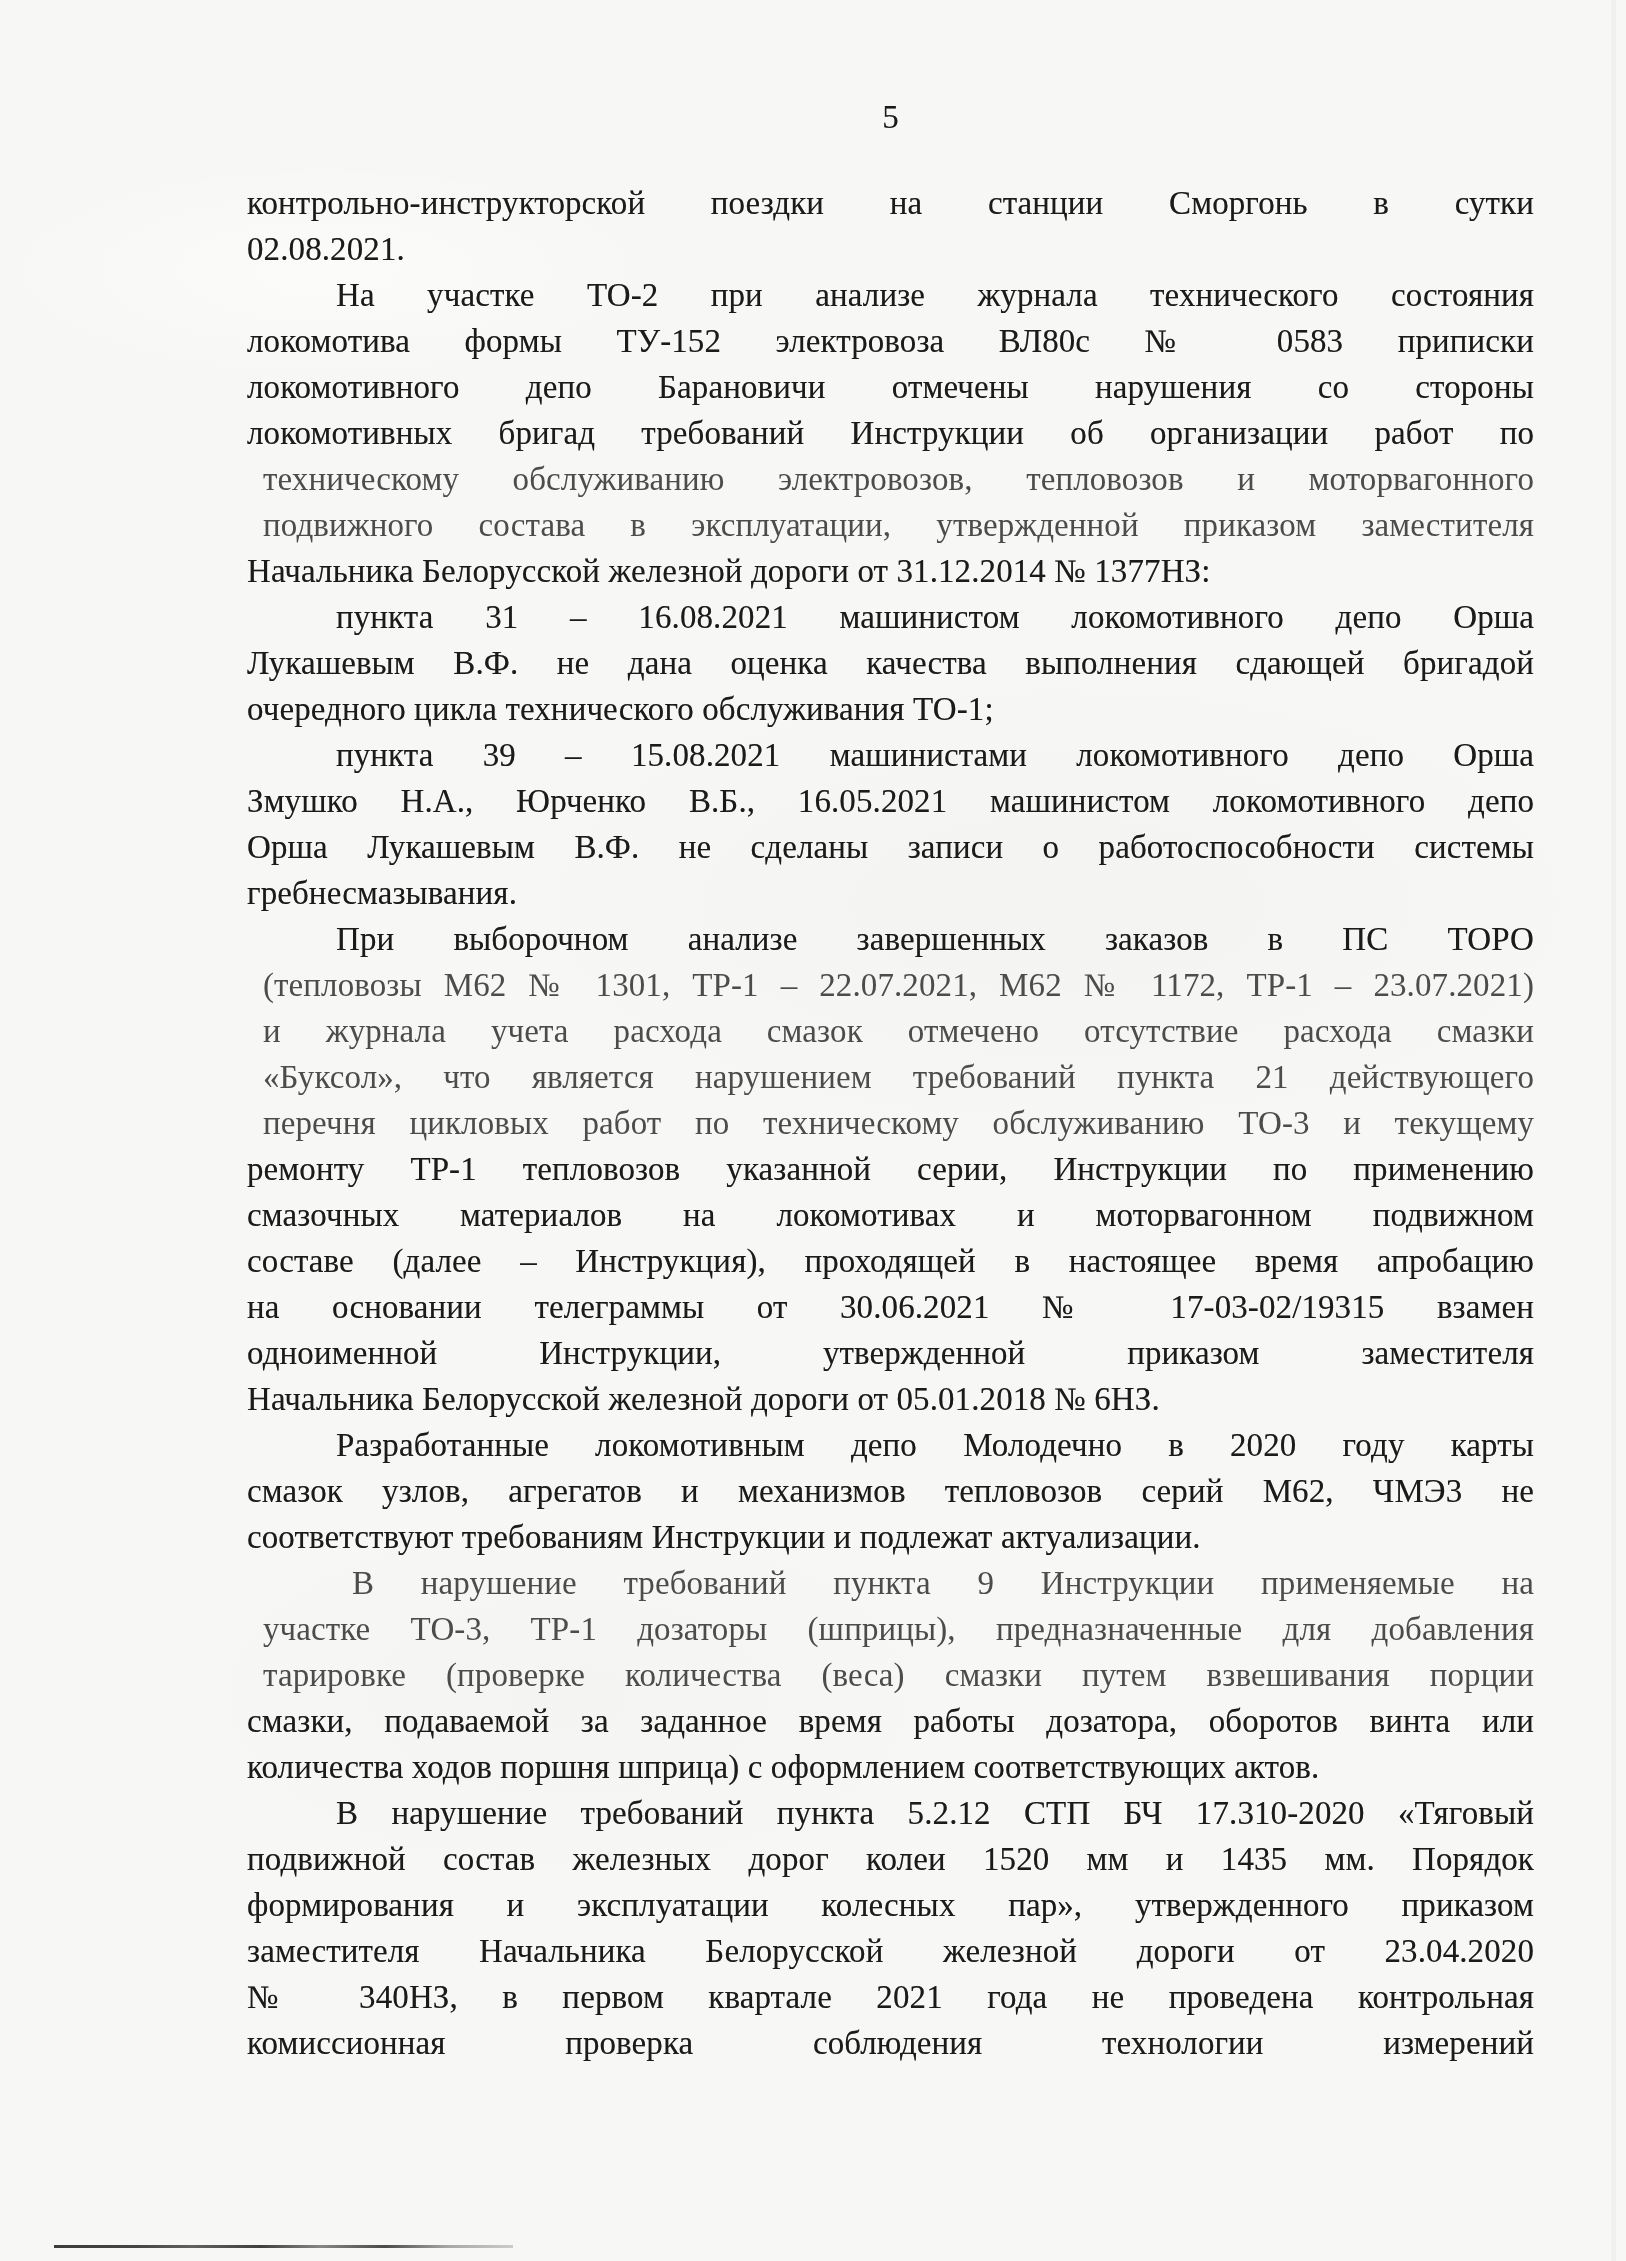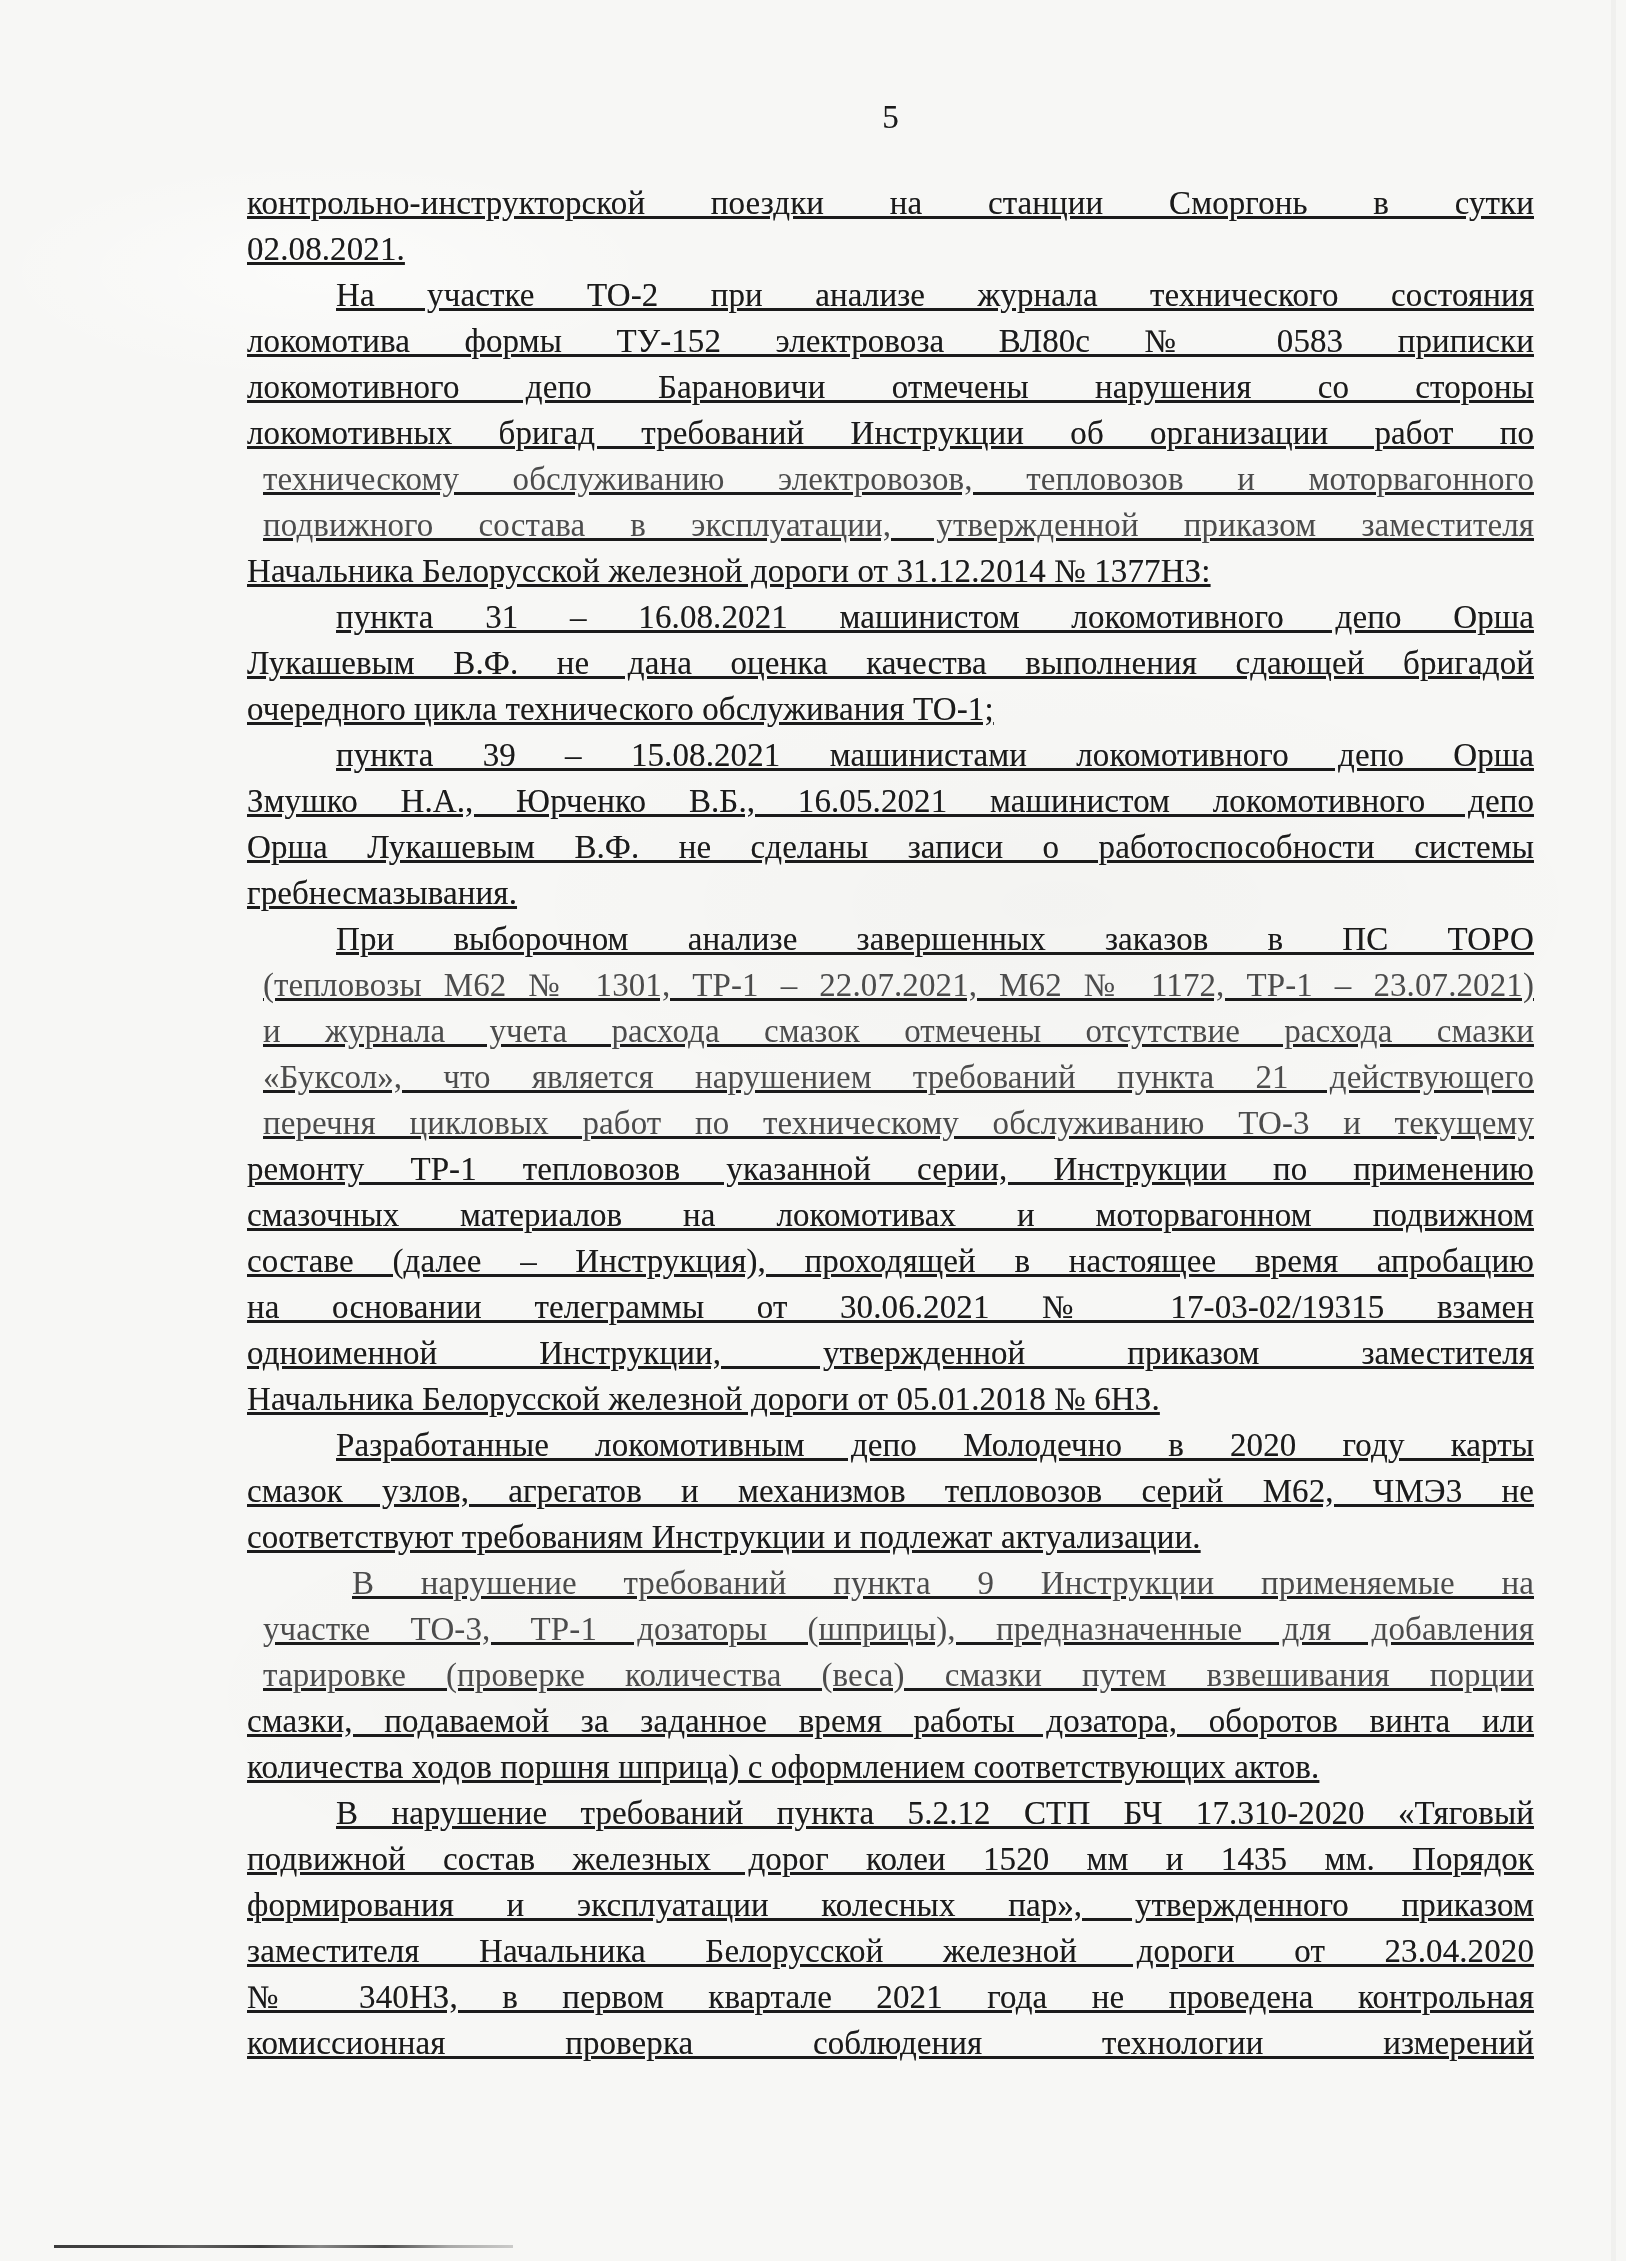--- a/index.html
+++ b/index.html
@@ -19,21 +19,21 @@
       radial-gradient(ellipse 634px 317px at 35% 75%, rgba(0,0,0,0.012), transparent 65%),
       #f7f7f5;
   }
   .page-number {
     position: absolute; top: 94px; left: 247px; width: 1287px;
     text-align: center;
     font-size: 33px; line-height: 46px;
     text-shadow: 0 0 0.6px rgba(20,20,20,0.4);
   }
   .content {
-    position: absolute; top: 180px; left: 247px; width: 1287px; text-decoration: underline;
+    position: absolute; top: 180px; left: 247px; width: 1287px;
   }
   .paragraph { margin: 0; padding: 0; }
   .line {
     font-size: 33px;
     line-height: 46px;
     height: 46px;
     text-align: left;
     text-shadow: 0 0 0.6px rgba(20,20,20,0.42);
     letter-spacing: 0.1px;
   }
@@ -84,21 +84,21 @@
       </div>
       <div class="paragraph">
         <div class="line justify indent">пункта 39 – 15.08.2021 машинистами локомотивного депо Орша</div>
         <div class="line justify">Змушко Н.А., Юрченко В.Б., 16.05.2021 машинистом локомотивного депо</div>
         <div class="line justify">Орша Лукашевым В.Ф. не сделаны записи о работоспособности системы</div>
         <div class="line">гребнесмазывания.</div>
       </div>
       <div class="paragraph">
         <div class="line justify indent">При выборочном анализе завершенных заказов в ПС ТОРО</div>
         <div class="line justify faded">(тепловозы М62 № 1301, ТР-1 – 22.07.2021, М62 № 1172, ТР-1 – 23.07.2021)</div>
-        <div class="line justify faded">и журнала учета расхода смазок отмечены отсутствие расхода смазки</div>
+        <div class="line justify faded">и журнала учета расхода смазок отмечено отсутствие расхода смазки</div>
         <div class="line justify faded">«Буксол», что является нарушением требований пункта 21 действующего</div>
         <div class="line justify faded">перечня цикловых работ по техническому обслуживанию ТО-3 и текущему</div>
         <div class="line justify">ремонту ТР-1 тепловозов указанной серии, Инструкции по применению</div>
         <div class="line justify">смазочных материалов на локомотивах и моторвагонном подвижном</div>
         <div class="line justify">составе (далее – Инструкция), проходящей в настоящее время апробацию</div>
         <div class="line justify">на основании телеграммы от 30.06.2021 № 17-03-02/19315 взамен</div>
         <div class="line justify">одноименной Инструкции, утвержденной приказом заместителя</div>
         <div class="line">Начальника Белорусской железной дороги от 05.01.2018 № 6НЗ.</div>
       </div>
       <div class="paragraph">

